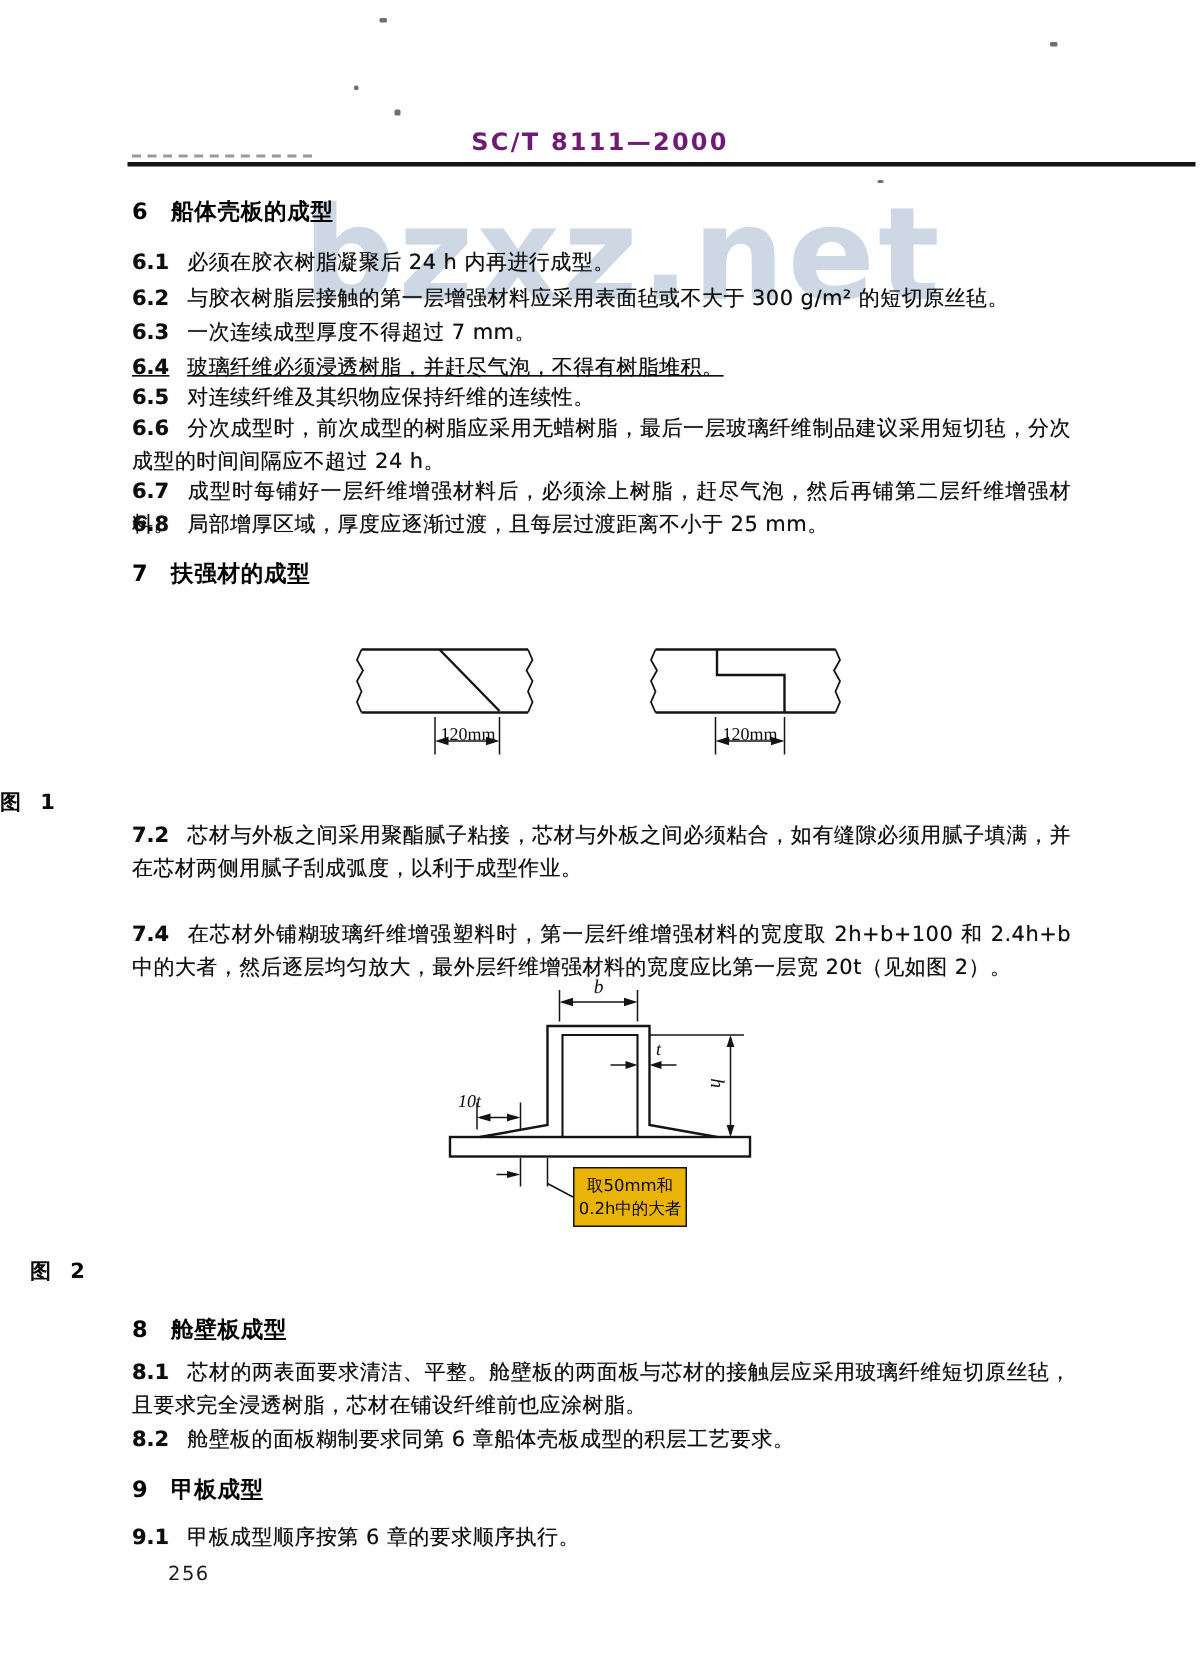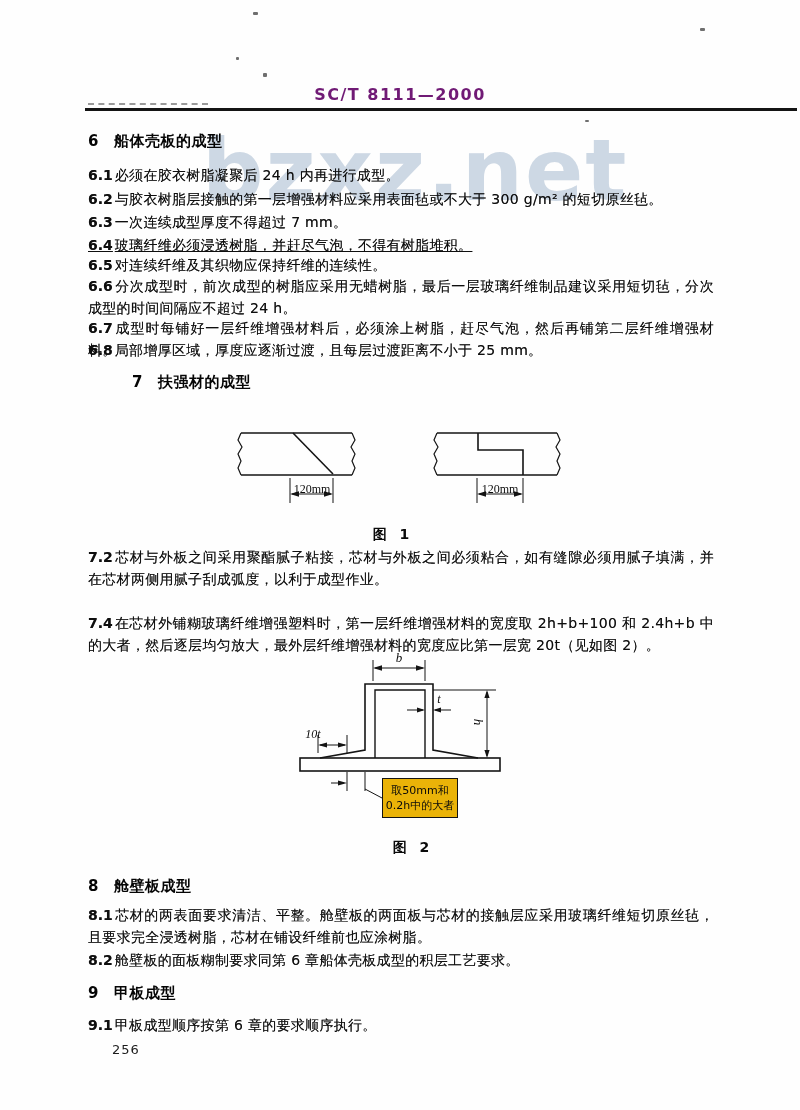--- a/index.html
+++ b/index.html
@@ -24,23 +24,23 @@
     position:absolute;left:88px;z-index:2;font-size:15px;font-weight:700;color:#050505;
     letter-spacing:0.5px;white-space:nowrap;
   }
   .sec-heading .num{display:inline-block;margin-right:15px;}
   .item{
     position:absolute;left:88px;width:626px;z-index:2;
     font-size:14px;line-height:21.5px;letter-spacing:0.3px;
     text-align:justify;color:#0e0e0e;
     text-shadow:0 0 0.5px rgba(0,0,0,0.55);
   }
-  .item .num{font-weight:700;margin-right:2px;letter-spacing:0;}
+  .item .num{font-weight:700;margin-right:12px;letter-spacing:0;}
   .fig-caption{
-    position:absolute;z-index:2;text-align:center;
+    position:absolute;z-index:2;
     font-size:14px;font-weight:700;letter-spacing:4px;color:#0a0a0a;
   }
   .dim-label{
     position:absolute;z-index:3;text-align:center;
     font-family:"Liberation Serif",serif;font-size:12px;color:#0a0a0a;
   }
   .math-label{
     position:absolute;z-index:3;text-align:center;
     font-family:"Liberation Serif",serif;font-style:italic;font-size:13px;color:#0a0a0a;
   }
@@ -80,21 +80,21 @@
   </div>
   <div class="item" style="top:165px;"><span class="num">6.1</span><span>必须在胶衣树脂凝聚后 24 h 内再进行成型。</span></div>
   <div class="item" style="top:189px;"><span class="num">6.2</span><span>与胶衣树脂层接触的第一层增强材料应采用表面毡或不大于 300 g/m² 的短切原丝毡。</span></div>
   <div class="item" style="top:212px;"><span class="num">6.3</span><span>一次连续成型厚度不得超过 7 mm。</span></div>
   <div class="item" style="top:235px;text-decoration:underline;"><span class="num">6.4</span><span>玻璃纤维必须浸透树脂，并赶尽气泡，不得有树脂堆积。</span></div>
   <div class="item" style="top:255px;"><span class="num">6.5</span><span>对连续纤维及其织物应保持纤维的连续性。</span></div>
   <div class="item" style="top:276px;"><span class="num">6.6</span><span>分次成型时，前次成型的树脂应采用无蜡树脂，最后一层玻璃纤维制品建议采用短切毡，分次成型的时间间隔应不超过 24 h。</span></div>
   <div class="item" style="top:318px;"><span class="num">6.7</span><span>成型时每铺好一层纤维增强材料后，必须涂上树脂，赶尽气泡，然后再铺第二层纤维增强材料。</span></div>
   <div class="item" style="top:340px;"><span class="num">6.8</span><span>局部增厚区域，厚度应逐渐过渡，且每层过渡距离不小于 25 mm。</span></div>
 
-  <div class="sec-heading" style="top:373px;margin-left:44px;">
+  <div class="sec-heading" style="top:373px;">
     <span class="num">7</span><span>扶强材的成型</span>
   </div>
 
   <div class="dim-label" style="left:284px;top:482px;width:56px;">120mm</div>
   <div class="dim-label" style="left:472px;top:482px;width:56px;">120mm</div>
   <div class="fig-caption" style="left:0;top:526px;width:786px;">图 1</div>
 
   <div class="item" style="top:547px;"><span class="num">7.2</span><span>芯材与外板之间采用聚酯腻子粘接，芯材与外板之间必须粘合，如有缝隙必须用腻子填满，并在芯材两侧用腻子刮成弧度，以利于成型作业。</span></div>
   <div class="item" style="top:613px;"><span class="num">7.4</span><span>在芯材外铺糊玻璃纤维增强塑料时，第一层纤维增强材料的宽度取 2h+b+100 和 2.4h+b 中的大者，然后逐层均匀放大，最外层纤维增强材料的宽度应比第一层宽 20t（见如图 2）。</span></div>
 

